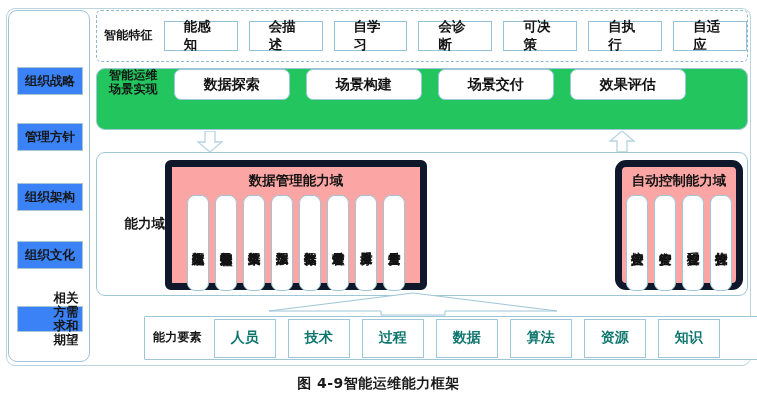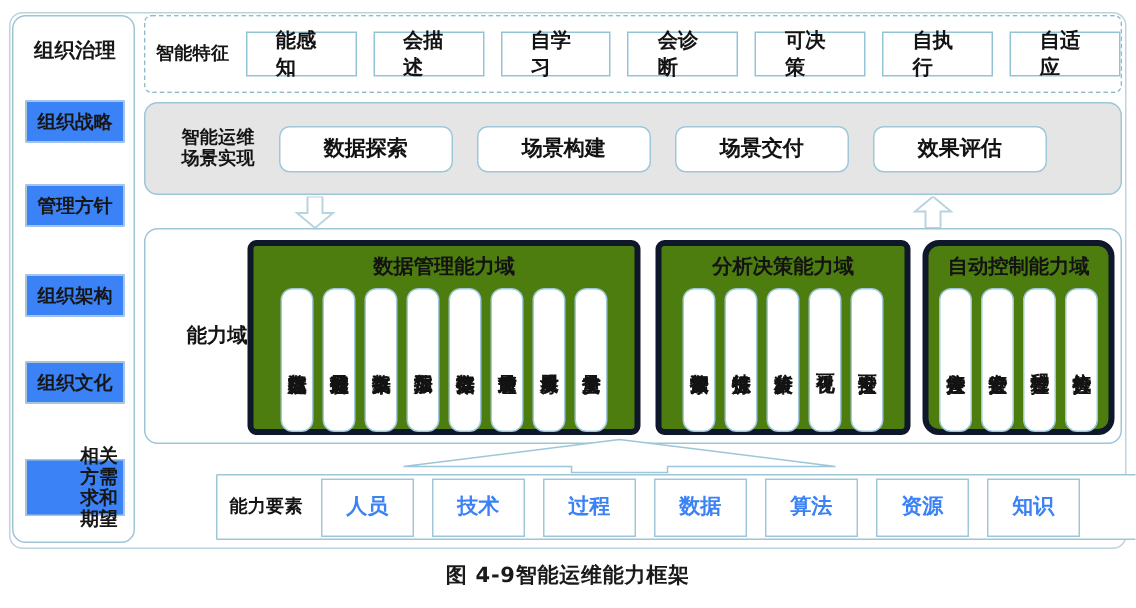--- a/index.html
+++ b/index.html
@@ -64,21 +64,21 @@
     background: #3b82f6;
     display: flex;
     align-items: center;
     justify-content: center;
     font-size: 12.5px;
     font-weight: 700;
     color: #161616;
     line-height: 1.12;
     text-align: center;
   }
-  .gov-item.two-line { height: 38px; font-size: 12.5px; padding-left: 32px; }
+  .gov-item.two-line { height: 26px; font-size: 12.5px; padding-left: 32px; }
 
   
   .feat-row {
     position: absolute;
     left: 96px; top: 10px;
     width: 652px; height: 52px;
     border: 1.4px dashed #8fb9cb;
     border-radius: 5px;
     box-sizing: border-box;
     background: #ffffff;
@@ -112,24 +112,24 @@
   }
 
   
   .scene-row {
     position: absolute;
     left: 96px; top: 68px;
     width: 652px; height: 62px;
     border: 1.2px solid #9ec6d6;
     border-radius: 9px;
     box-sizing: border-box;
-    background: #e5e5e5;
-    display: flex;
-    align-items: center;
-    padding-left: 24px;
+    background: #22c55e;
+    display: flex;
+    align-items: flex-start;
+    padding-left: 12px;
   }
   .scene-chip {
     height: 31px;
     width: 116px;
     margin-left: 16px;
     border: 1.3px solid #9ec8da;
     border-radius: 7px;
     box-sizing: border-box;
     background: #ffffff;
     display: flex;
@@ -156,24 +156,24 @@
     width: 62px;
     text-align: right;
     font-size: 13.5px;
     font-weight: 700;
     color: #141414;
   }
   .domain-group {
     position: absolute;
     top: 7px;
     height: 130px;
-    border: 4px solid #0f172a;
+    border: 7px solid #0f172a;
     border-radius: 6px;
     box-sizing: border-box;
-    background: #4d7c0f;
+    background: #fca5a5;
   }
   .domain-group.rounded-lg { border-radius: 11px; }
   .domain-group-title {
     position: absolute;
     left: 0; top: 5px;
     width: 100%;
     text-align: center;
     font-size: 13.5px;
     font-weight: 700;
     color: #131313;
@@ -227,21 +227,21 @@
     width: 62px;
     margin-left: 12px;
     border: 1.3px solid #9ec8da;
     box-sizing: border-box;
     background: #ffffff;
     display: flex;
     align-items: center;
     justify-content: center;
     font-size: 14px;
     font-weight: 700;
-    color: #3b82f6;
+    color: #0f766e;
   }
 
   
   .arrow-svg { position: absolute; }
 
   
   .caption {
     position: absolute;
     left: 0; top: 375px;
     width: 757px;
@@ -254,21 +254,20 @@
   .caption .cap-num { }
 </style>
 </head>
 <body>
 
 <div id="figure">
 
   <div class="outer-frame"></div>
 
   <div class="gov-col">
-    <div class="gov-title">组织治理</div>
     <div class="gov-item" style="top:56px;">组织战略</div>
     <div class="gov-item" style="top:112px;">管理方针</div>
     <div class="gov-item" style="top:172px;">组织架构</div>
     <div class="gov-item" style="top:230px;text-align:right;">组织文化</div>
     <div class="gov-item two-line" style="top:295px;">相关方需求和期望</div>
   </div>
 
   <div class="feat-row">
     <div class="row-label">智能特征</div>
     <div class="feat-chip">能感知</div>
@@ -309,30 +308,20 @@
         <div class="vcell">元数据管理</div>
         <div class="vcell">数据采集</div>
         <div class="vcell">数据加工</div>
         <div class="vcell">数据存储</div>
         <div class="vcell">质量管理</div>
         <div class="vcell">质量服务</div>
         <div class="vcell">质量安全</div>
       </div>
     </div>
 
-    <div class="domain-group" style="left:340px; width:170px;">
-      <div class="domain-group-title">分析决策能力域</div>
-      <div class="vcell-wrap">
-        <div class="vcell">数据探索</div>
-        <div class="vcell">特征提炼</div>
-        <div class="vcell">分析决策</div>
-        <div class="vcell">可视化</div>
-        <div class="vcell">安全可控</div>
-      </div>
-    </div>
 
     <div class="domain-group rounded-lg" style="left:518px; width:128px;">
       <div class="domain-group-title">自动控制能力域</div>
       <div class="vcell-wrap">
         <div class="vcell">接入管控</div>
         <div class="vcell">安全管控</div>
         <div class="vcell">过程管控</div>
         <div class="vcell">执行管控</div>
       </div>
     </div>

